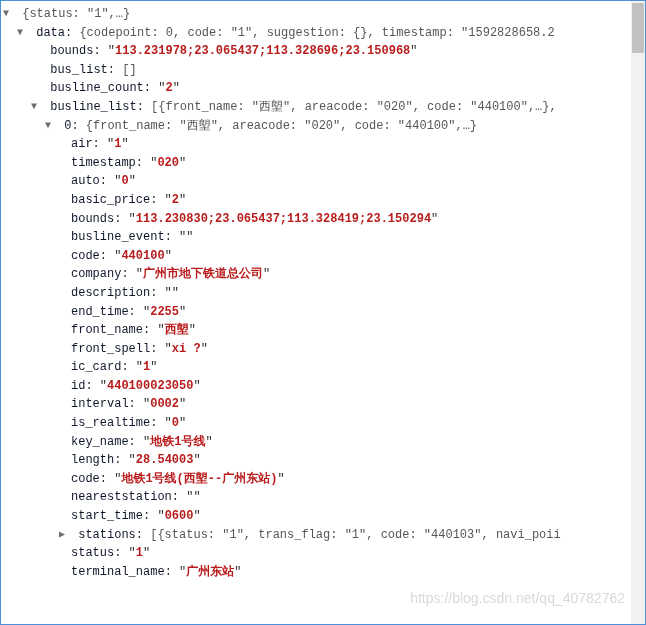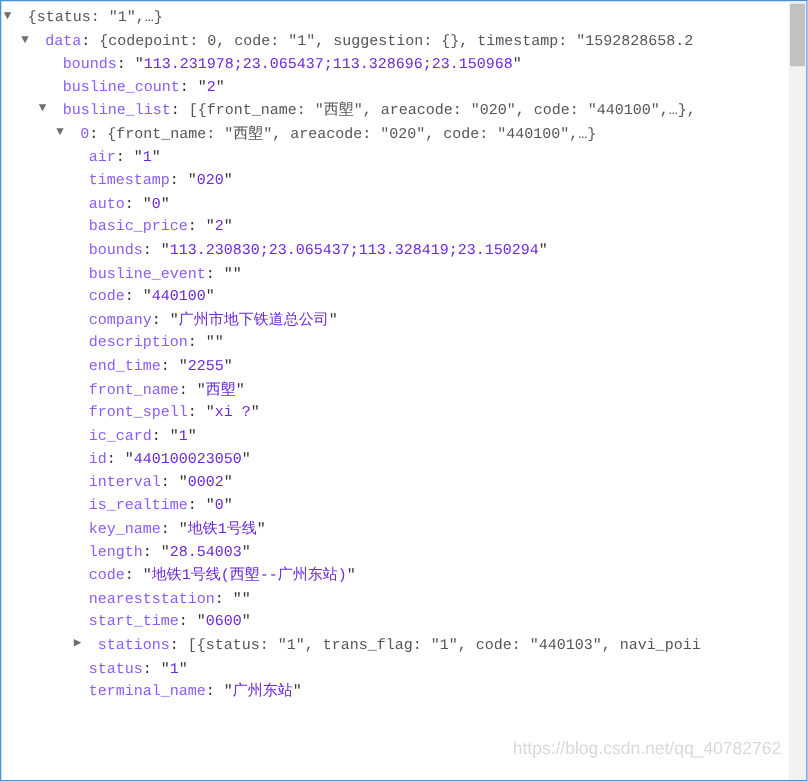--- a/index.html
+++ b/index.html
@@ -32,22 +32,22 @@
       color: #6e6e6e;
       cursor: pointer;
       user-select: none;
       font-size: 10px;
       vertical-align: middle;
       margin-right: 2px;
     }
     .toggle.collapsed::before { content: "▶"; }
     .toggle.expanded::before { content: "▼"; }
     .spacer { display: inline-block; }
-    .key { color: #8b5cf6; }
-    .str { color: #6d28d9; }
+    .key { color: #0f172a; }
+    .str { color: #b91c1c; font-weight: bold; }
     .punc { color: #333; }
     .summary { color: #565656; }
     .indent-1 { padding-left: 14px; }
     .indent-2 { padding-left: 28px; }
     .indent-3 { padding-left: 42px; }
     .indent-4 { padding-left: 56px; }
     .scrollbar-v {
       position: absolute;
       right: 0;
       top: 0;
@@ -90,20 +90,24 @@
       <span class="toggle expanded"></span>
       <span class="key">data</span><span class="punc">: </span>
       <span class="summary">{codepoint: 0, code: "1", suggestion: {}, timestamp: "1592828658.2</span>
     </div>
 
     <div class="line indent-2">
       <span class="spacer" style="width:12px"></span>
       <span class="key">bounds</span><span class="punc">: "</span><span class="str">113.231978;23.065437;113.328696;23.150968</span><span class="punc">"</span>
     </div>
 
+    <div class="line indent-2">
+      <span class="spacer" style="width:12px"></span>
+      <span class="key">bus_list</span><span class="punc">: </span><span class="summary">[]</span>
+    </div>
 
     <div class="line indent-2">
       <span class="spacer" style="width:12px"></span>
       <span class="key">busline_count</span><span class="punc">: "</span><span class="str">2</span><span class="punc">"</span>
     </div>
 
     <div class="line indent-2">
       <span class="toggle expanded"></span>
       <span class="key">busline_list</span><span class="punc">: </span>
       <span class="summary">[{front_name: "西塱", areacode: "020", code: "440100",…},</span>

